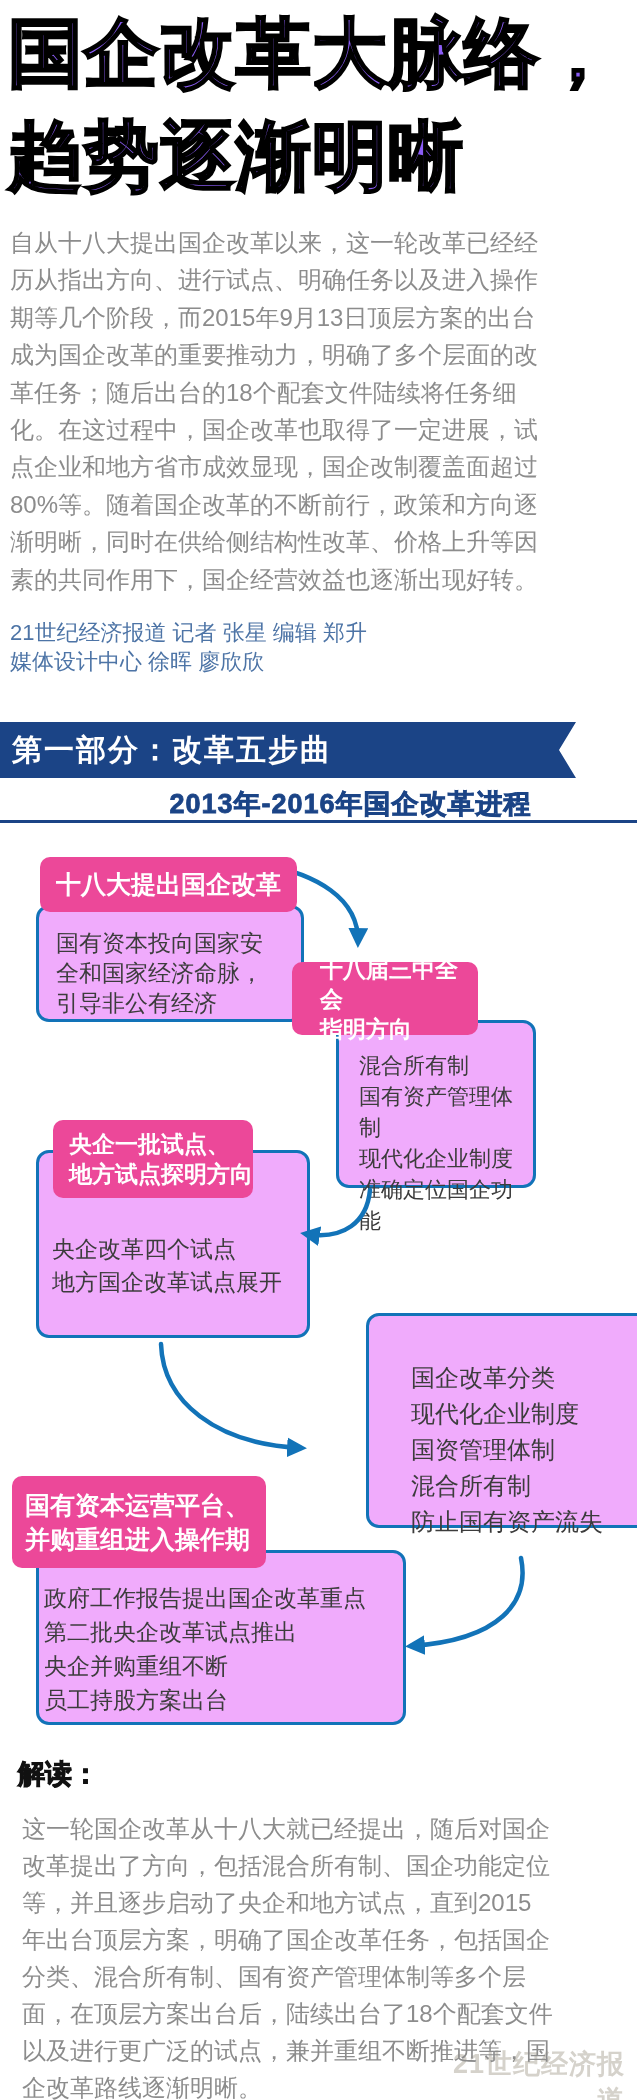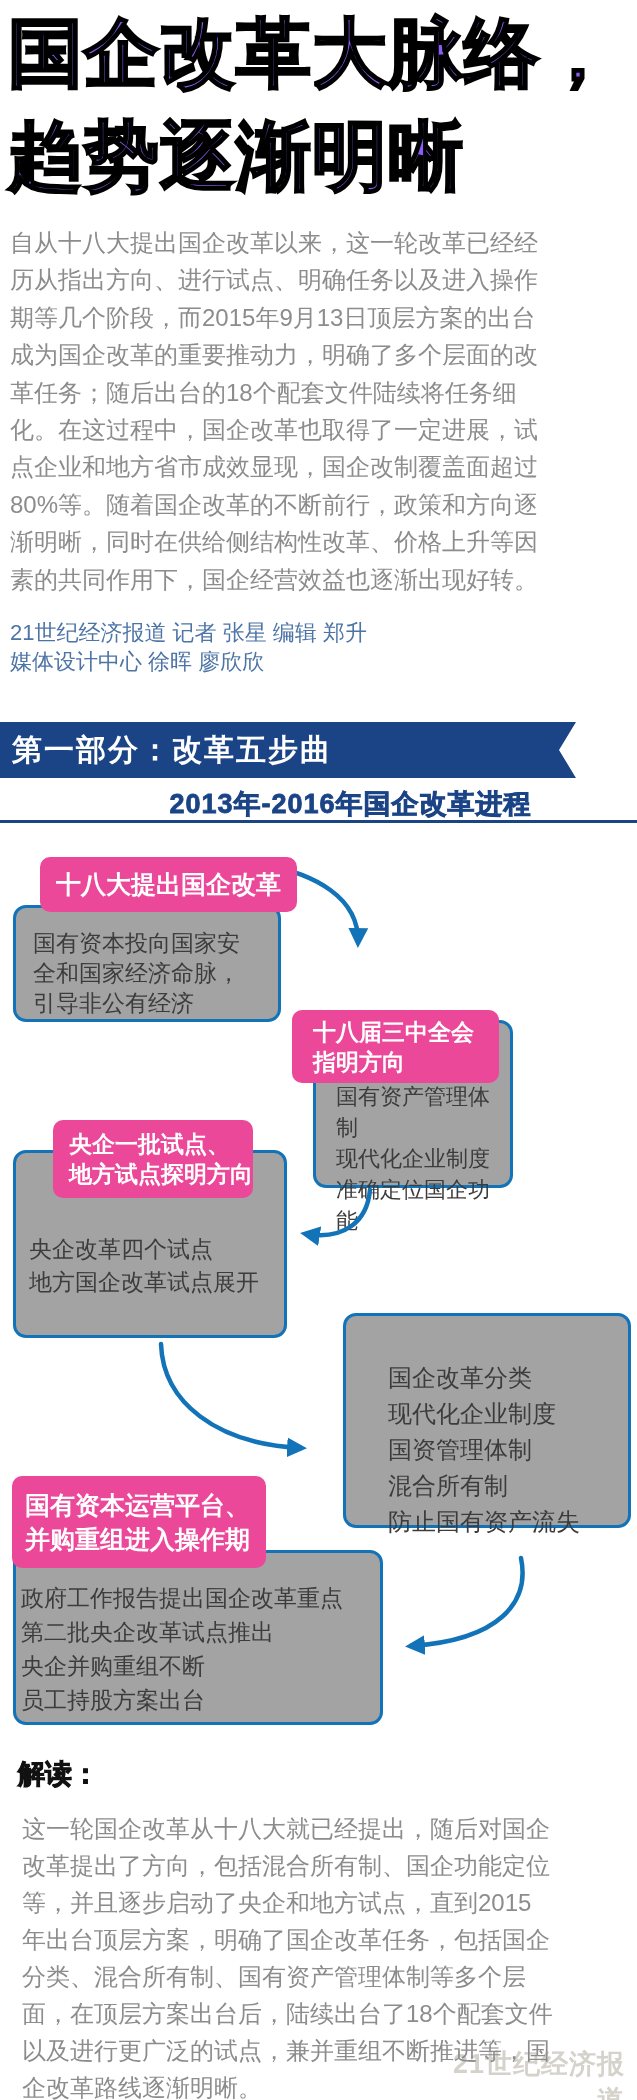--- a/index.html
+++ b/index.html
@@ -31,36 +31,36 @@
   }
   .banner span{padding-left:12px;}
   .subtitle{
     position:absolute;left:0;top:786px;width:637px;text-align:center;
     font-size:27px;font-weight:900;color:#1b4486;letter-spacing:1px;margin-left:32px;
     -webkit-text-stroke:0.8px #1b4486;
   }
   .rule{position:absolute;left:0;top:820px;width:637px;height:3px;background:#1b4486;}
   
   .fbox{
-    position:absolute;background:#a3a3a3;border:3.5px solid #1273b8;border-radius:13px;
-    box-sizing:border-box;color:#3c3c3c;z-index:1;
+    position:absolute;background:#f0abfc;border:3.5px solid #1273b8;border-radius:13px;
+    box-sizing:border-box;color:#3c3c3c;z-index:1;margin-left:23px;
   }
   .fbox span{display:block;white-space:pre-line;}
   .flabel{
     position:absolute;background:#ec4899;border-radius:10px;color:#fff;font-weight:bold;
     box-sizing:border-box;z-index:3;display:flex;align-items:center;white-space:pre-line;
   }
   .flabel.center{justify-content:center;text-align:center;}
   .arrows{position:absolute;left:0;top:0;z-index:2;pointer-events:none;}
 
   .l1{left:40px;top:857px;width:257px;height:55px;font-size:25px;}
   .b1{left:13px;top:905px;width:268px;height:117px;}
   .b1 span{padding:20px 0 0 17px;font-size:23px;line-height:30px;}
 
-  .l2{left:292px;top:1010px;width:207px;height:73px;font-size:23px;line-height:30px;padding-left:21px;}
+  .l2{left:292px;top:962px;width:186px;height:73px;font-size:23px;line-height:30px;padding-left:28px;}
   .b2{left:313px;top:1020px;width:200px;height:168px;}
   .b2 span{padding:27px 0 0 20px;font-size:22px;line-height:31px;}
 
   .l3{left:53px;top:1120px;width:200px;height:78px;font-size:23px;line-height:30px;padding-left:16px;}
   .b3{left:13px;top:1150px;width:274px;height:188px;}
   .b3 span{padding:80px 0 0 13px;font-size:23px;line-height:33px;}
 
   .l4{left:352px;top:1266px;width:266px;height:50px;font-size:25px;}
   .b4{left:343px;top:1313px;width:288px;height:215px;}
   .b4 span{padding:44px 0 0 42px;font-size:24px;line-height:36px;}

